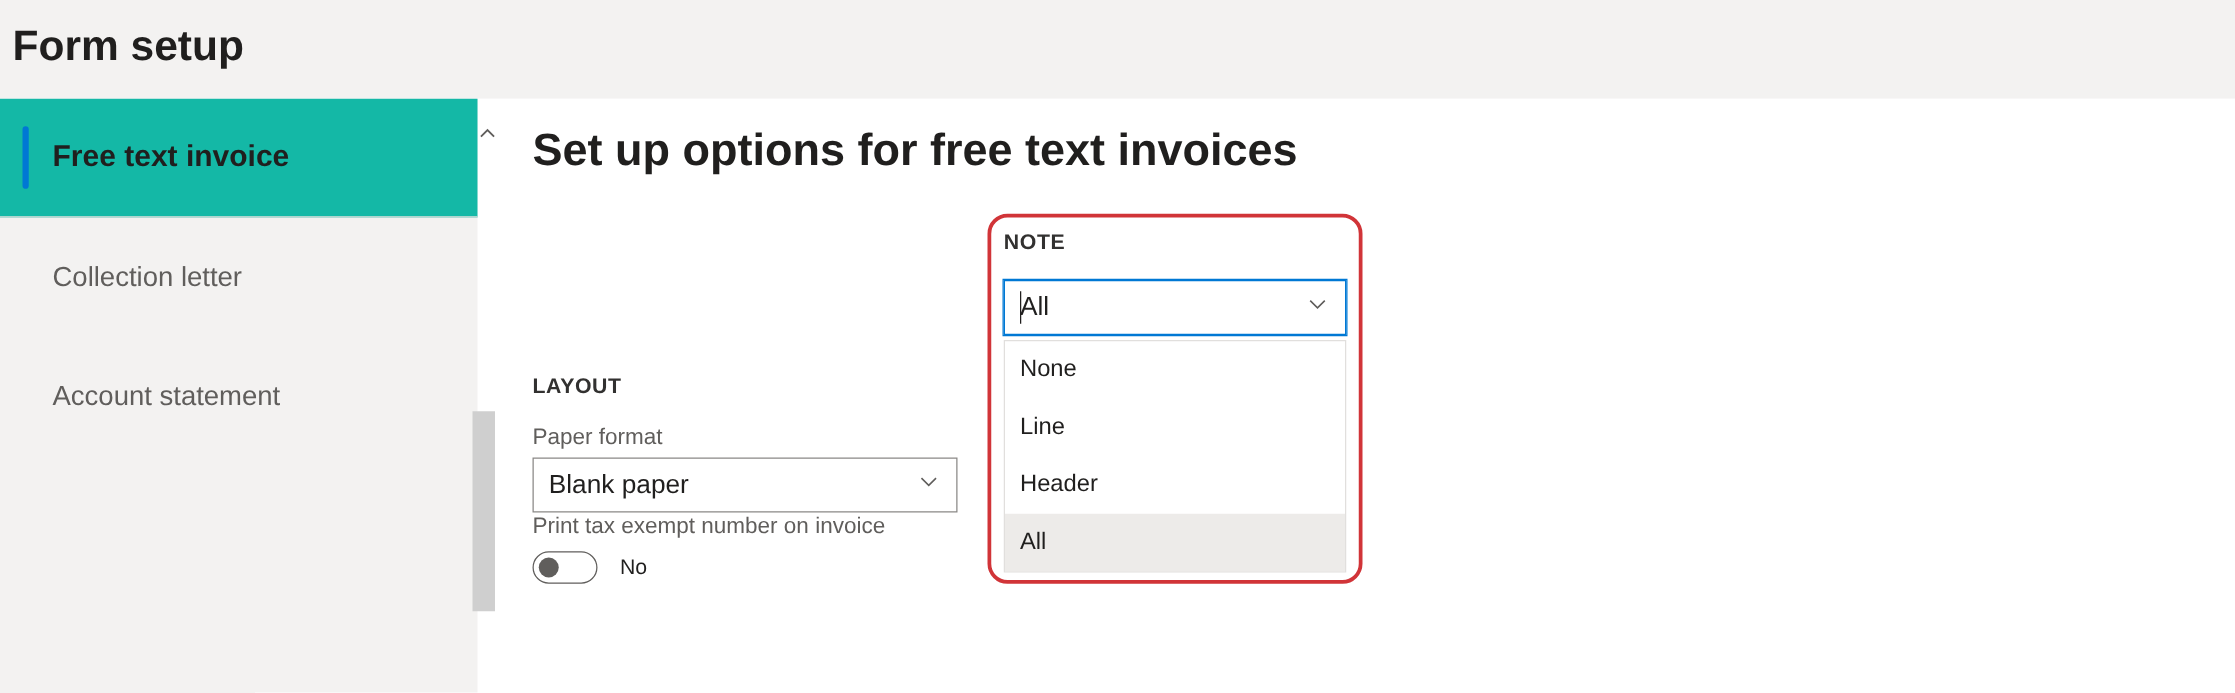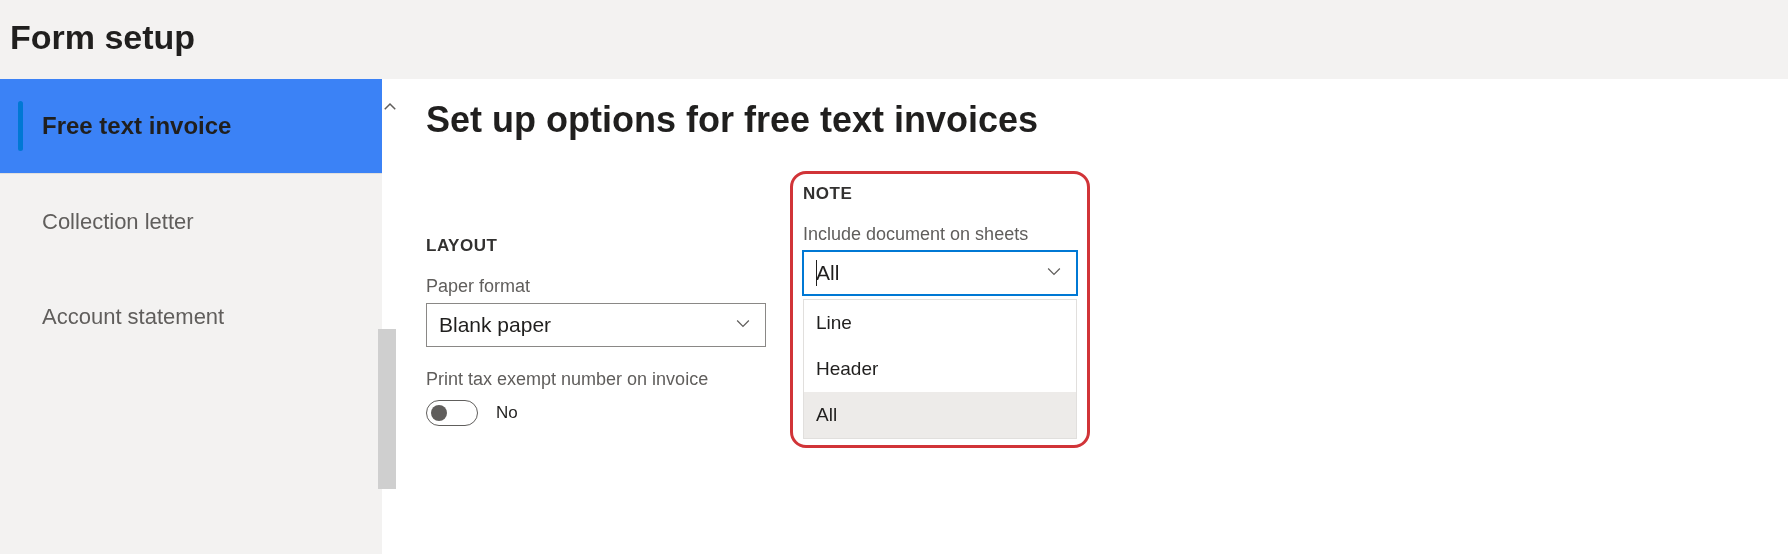--- a/index.html
+++ b/index.html
@@ -37,21 +37,21 @@
       display: flex;
       align-items: center;
       height: 95px;
       font-size: 22px;
       color: #605e5c;
       padding-left: 42px;
       cursor: pointer;
       position: relative;
     }
     .sidebar-item.selected {
-      background: #3b82f6;
+      background: #14b8a6;
       color: #201f1e;
       font-weight: 600;
       font-size: 24px;
       border-bottom: 1px solid #e1dfdd;
     }
     .sidebar-item.selected::before {
       content: "";
       position: absolute;
       left: 18px;
       top: 22px;
@@ -167,21 +167,21 @@
     }
     .dropdown-option {
       padding: 12px 12px;
       font-size: 19px;
       color: #201f1e;
       cursor: pointer;
     }
     .dropdown-option.selected {
       background: #edebe9;
     }
-    .field-block { margin-bottom: 22px; }
+    .field-block { }
     .note-value { position: relative; }
     .cursor-bar {
       position: absolute;
       left: 12px;
       top: 8px;
       bottom: 8px;
       width: 1px;
       background: #201f1e;
     }
   </style>
@@ -244,33 +244,35 @@
             </div>
             <span class="toggle-text">No</span>
           </div>
         </div>
       </div>
 
       <div class="col-note-wrap">
         <div class="section-label">NOTE</div>
 
         <div>
-          <div class="field-label">Include document on sheets</div>
           <div class="select-box focused note-value">
             <span class="cursor-bar"></span>
             <span>All</span>
             <span class="chevron">
               <svg viewBox="0 0 24 24" fill="none" stroke="#605e5c" stroke-width="1.5">
                   <polyline points="5,9 12,16 19,9"></polyline>
                 </svg>
             </span>
           </div>
 
           <div class="dropdown-list">
             <div class="dropdown-option">
+              <span>None</span>
+            </div>
+            <div class="dropdown-option">
               <span>Line</span>
             </div>
             <div class="dropdown-option">
               <span>Header</span>
             </div>
             <div class="dropdown-option selected">
               <span>All</span>
             </div>
           </div>
         </div>

